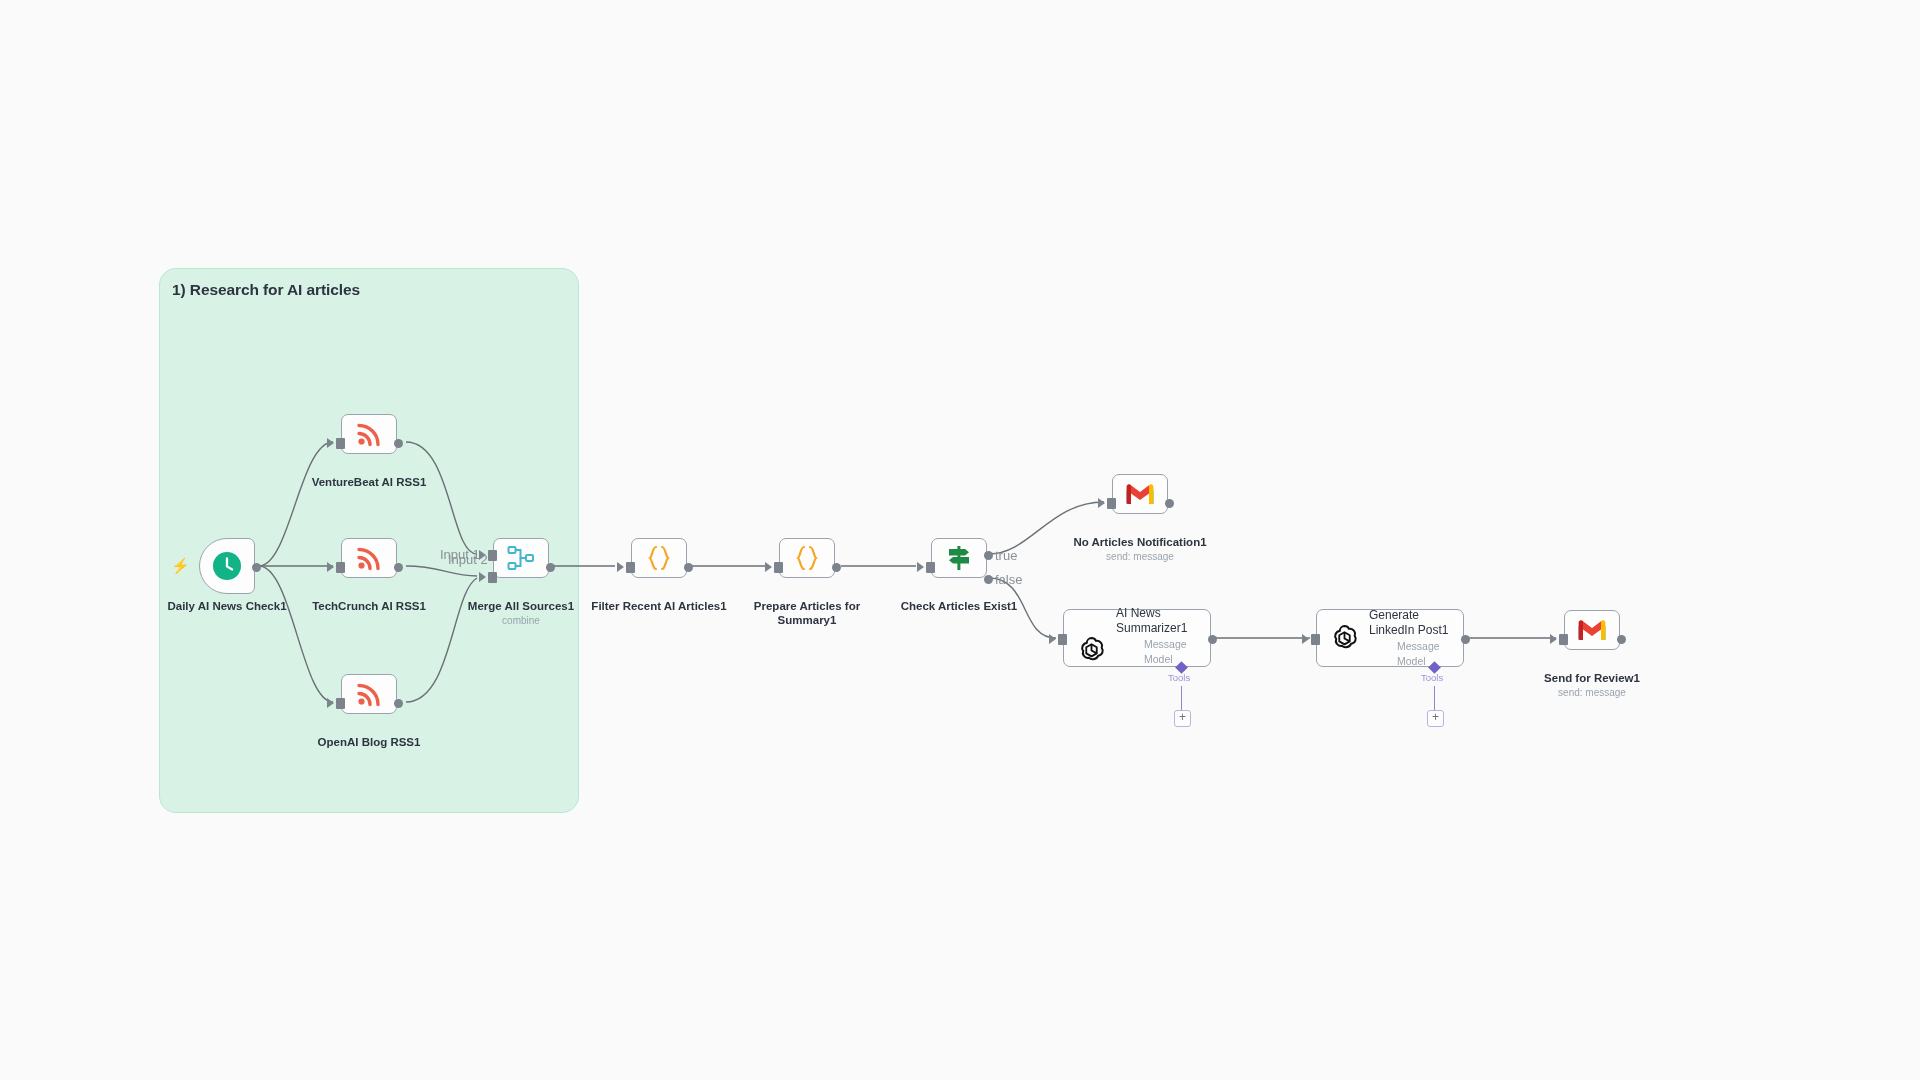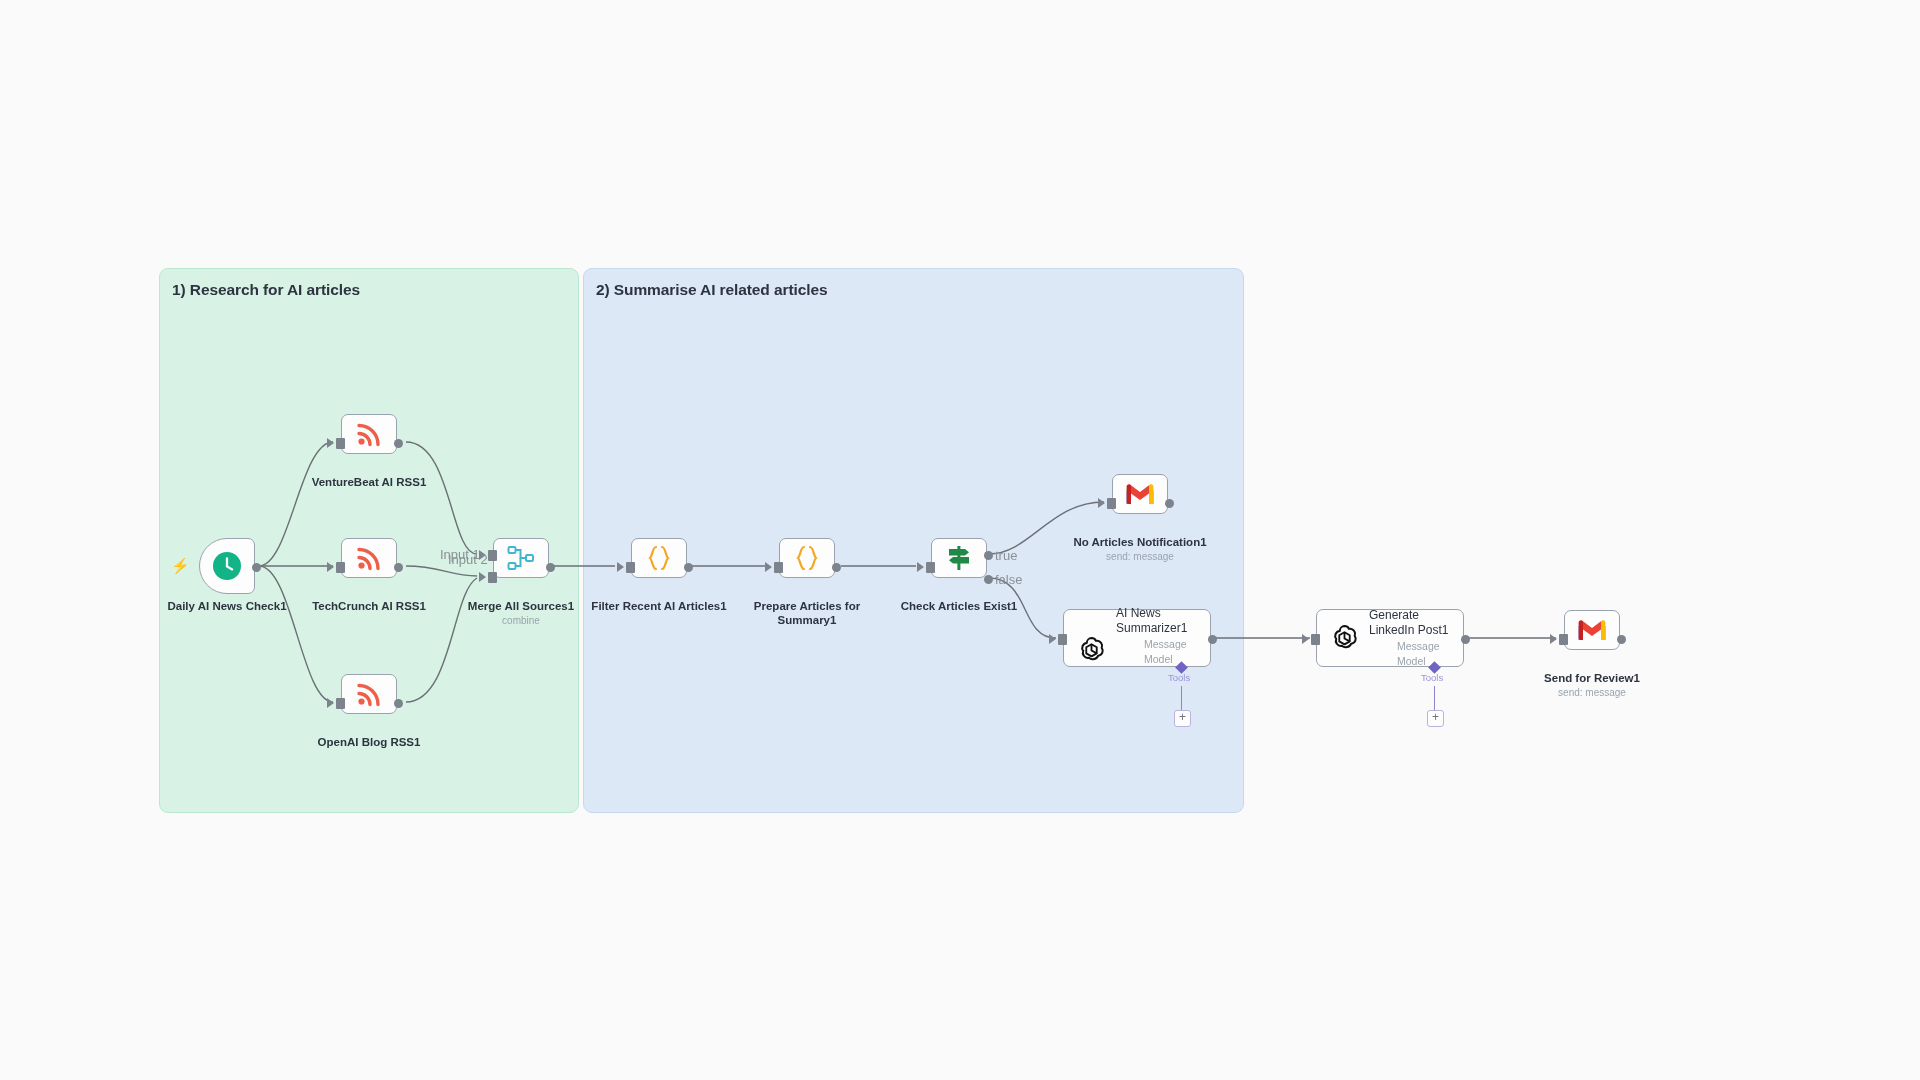--- a/index.html
+++ b/index.html
@@ -15,21 +15,21 @@
   #canvas {
     position: relative;
     width: 1920px;
     height: 1080px;
     background: #fafafa;
   }
 
   
   .group {
     position: absolute;
-    border-radius: 9px;
+    border-radius: 17px;
     box-sizing: border-box;
   }
   .group-title {
     position: absolute;
     left: 12px;
     top: 12px;
     font-size: 15.5px;
     font-weight: bold;
     color: #2d3440;
     letter-spacing: -0.1px;
@@ -182,23 +182,20 @@
 </style>
 </head>
 <body>
 
 <div id="canvas">
 
   <div class="group" style="left:159px; top:268px; width:420px; height:545px; background:#d8f3e5; border:1px solid #b9e7d1;">
     <div class="group-title">1) Research for AI articles</div>
   </div>
 
-  <div class="group" style="left:583px; top:268px; width:661px; height:545px; background:#dde8f7; border:1px solid #c6d8f0;">
-    <div class="group-title">2) Summarise AI related articles</div>
-  </div>
 
 
   <svg id="edges">
 
     <path d="M259,566 C290,566 300,442 333,442" fill="none" stroke="#6b7177" stroke-width="1.4"></path>
 
     <path d="M259,566 L333,566" fill="none" stroke="#6b7177" stroke-width="1.4"></path>
 
     <path d="M259,566 C292,566 302,702 333,702" fill="none" stroke="#6b7177" stroke-width="1.4"></path>
 

